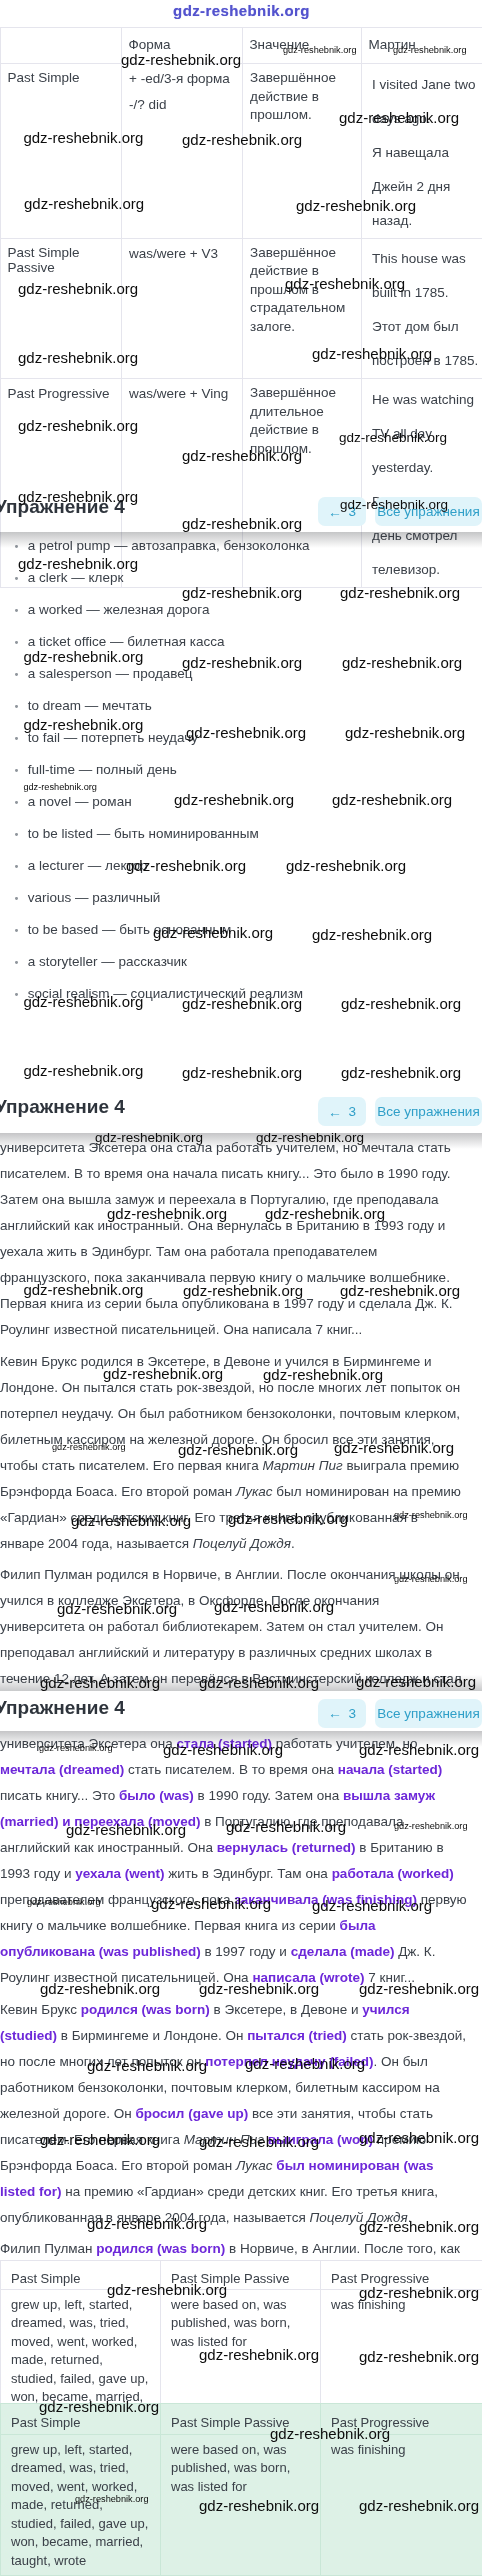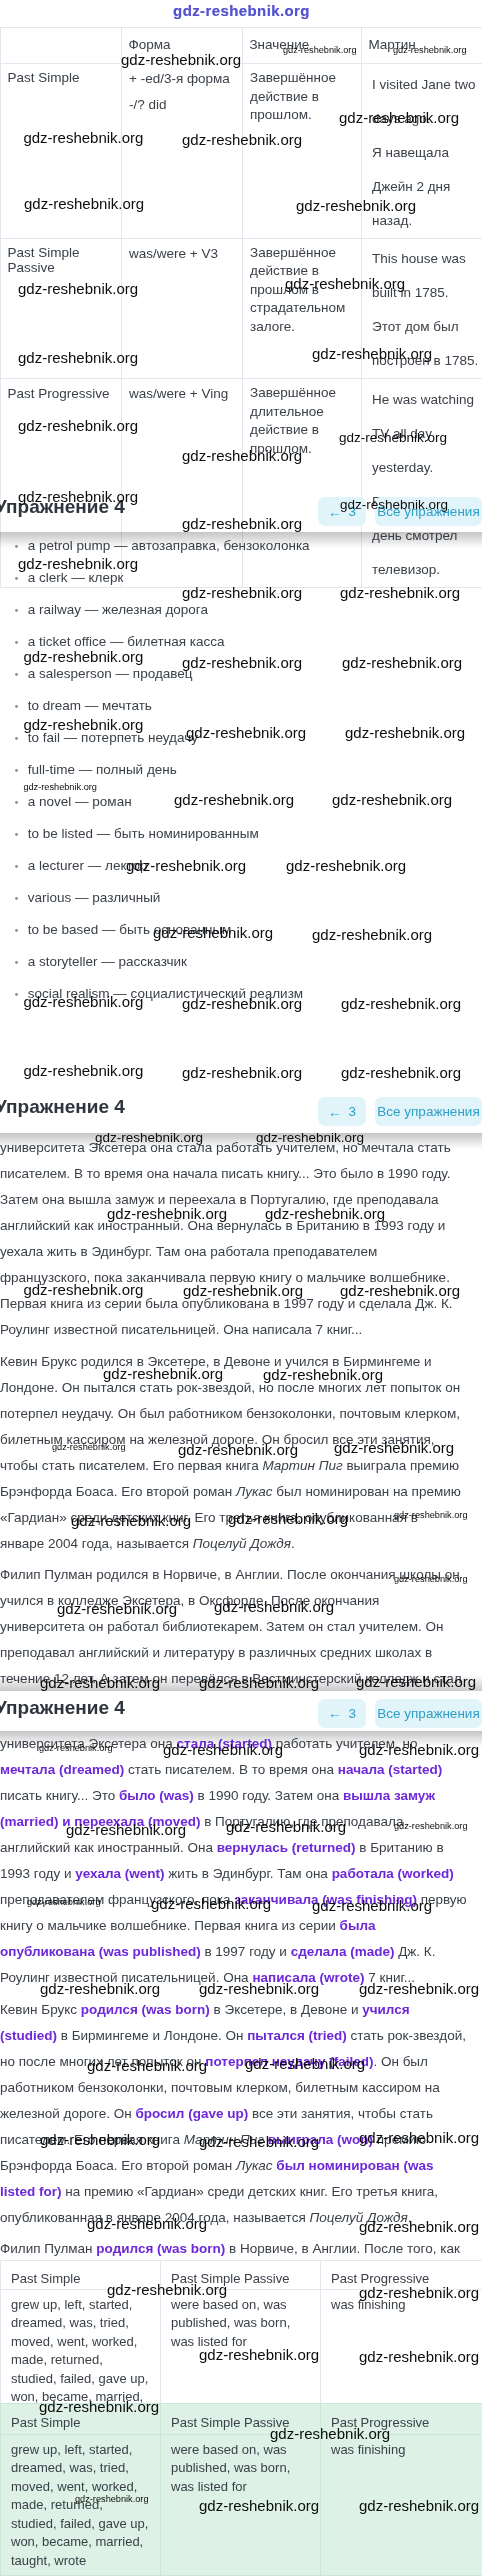--- a/index.html
+++ b/index.html
@@ -124,21 +124,21 @@
       <li>
         <span class="dot"></span>
         <span>a petrol pump — автозаправка, бензоколонка</span>
       </li>
       <li>
         <span class="dot"></span>
         <span>a clerk — клерк</span>
       </li>
       <li>
         <span class="dot"></span>
-        <span>a railway — железная дорога</span>
+        <span>a worked — железная дорога</span>
       </li>
       <li>
         <span class="dot"></span>
         <span>a ticket office — билетная касса</span>
       </li>
       <li>
         <span class="dot"></span>
         <span>a salesperson — продавец</span>
       </li>
       <li>

